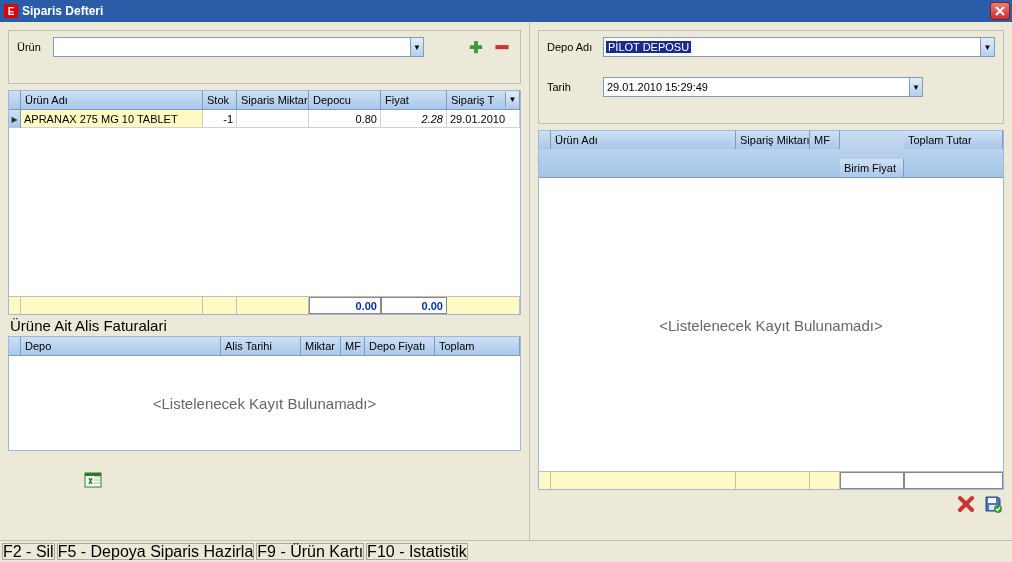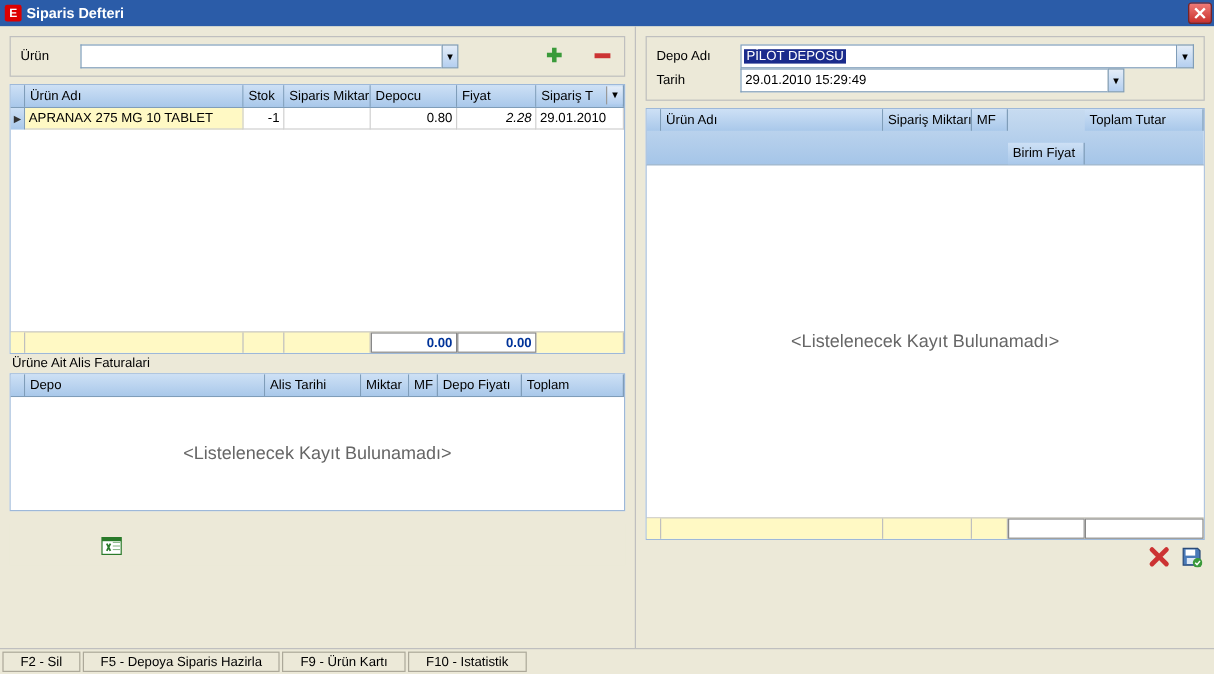--- a/index.html
+++ b/index.html
@@ -39,21 +39,21 @@
   }
   .panel.left { width: 530px; border-right: 1px solid #bfbfbf; }
   .panel.right { flex: 1; }
 
   .group-box {
     border: 1px solid #bfbfbf;
     background: #ece9d8;
     padding: 6px 8px;
     margin-bottom: 6px;
   }
-  .row { display: flex; align-items: center; gap: 20px; margin-bottom: 0; }
+  .row { display: flex; align-items: center; gap: 6px; margin-bottom: 20px; }
   .row label { font-size: 11px; color: #000; }
   
   .combo, select, input.text {
     height: 20px; border: 1px solid #7f9db9;
     background: #ffffff; font-size: 11px; padding: 1px 3px;
   }
 
   .icon-btn {
     width: 20px; height: 20px; display: inline-flex;
     align-items: center; justify-content: center; cursor: pointer;
@@ -103,37 +103,37 @@
     color: #003399; font-weight: bold;
   }
   .gf-sel { width:12px; background:#fff9c4; border-right:1px solid #bfbfbf; }
 
   .empty-msg {
     position: absolute; top: 50%; left: 50%; transform: translate(-50%,-50%);
     color: #666; font-size: 15px;
   }
 
   .section-label {
-    font-size: 11px; color: #000; padding: 2px 0 2px 2px;
+    font-size: 15px; color: #000; padding: 2px 0 2px 2px;
   }
 
   .icon-row { display: flex; justify-content: flex-end; gap: 8px; padding: 4px 2px; align-items: center; }
   
   .excel-icon {
     width: 18px; height: 18px; display: inline-block;
   }
   .save-icon { width:18px;height:18px;cursor:pointer; }
 
   .status-bar {
     height: 22px; border-top: 1px solid #bfbfbf;
     display: flex; align-items: stretch; background: #ece9d8;
     padding: 2px;
   }
   .status-cell {
-    border: 1px solid #aca899; padding: 2px 14px; font-size: 11px;
+    border: 1px solid #aca899; padding: 2px 0; font-size: 16px;
     display: flex; align-items: center; margin-right: 2px; background: #ece9d8;
   }
 
   .selected-text { background: #1a2b8c; color: #fff; padding: 0 2px; }
   
   .dd-arrow {
     width: 14px; height: 14px; border-left: 1px solid #999;
     display:inline-flex; align-items:center; justify-content:center;
     font-size: 8px; color: #000; cursor:pointer;
     background: linear-gradient(to bottom, #e4edf8, #b4cff0);

